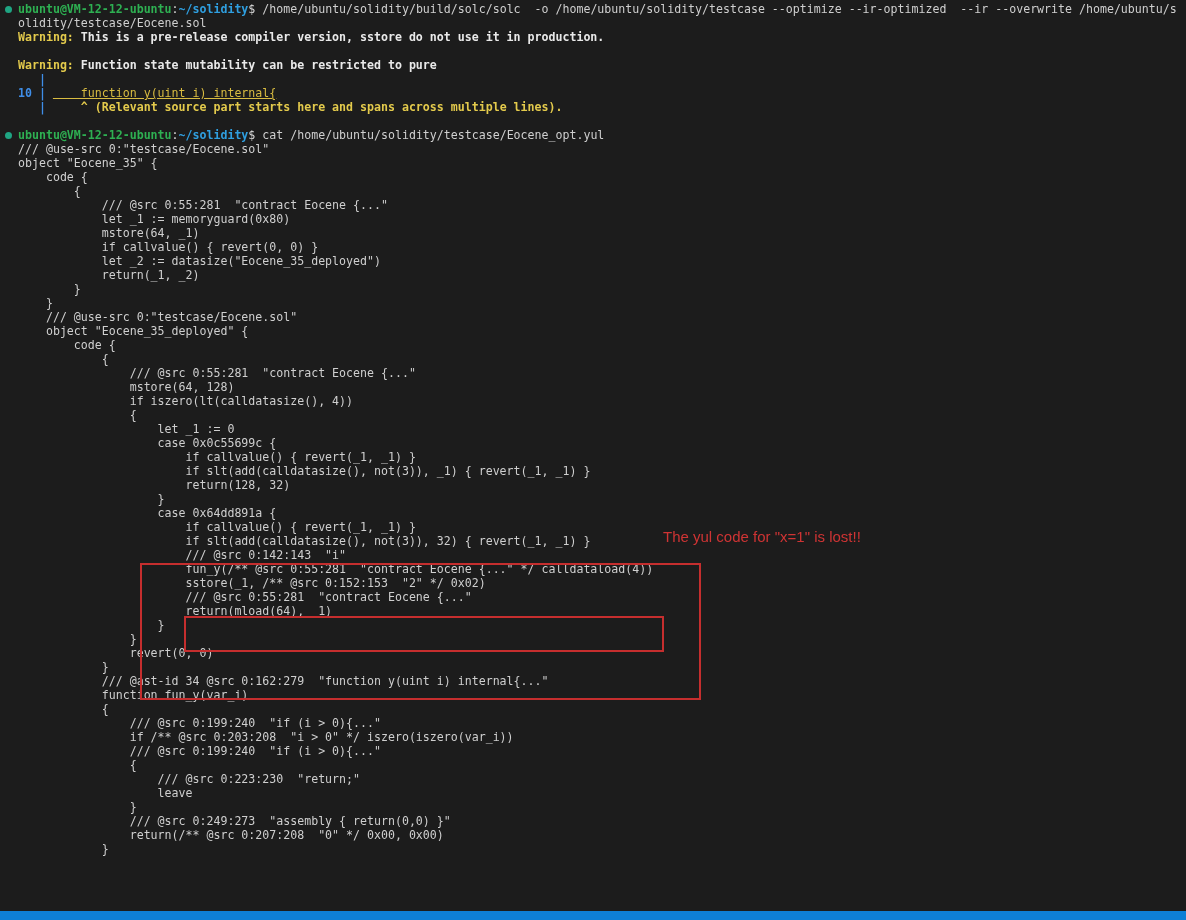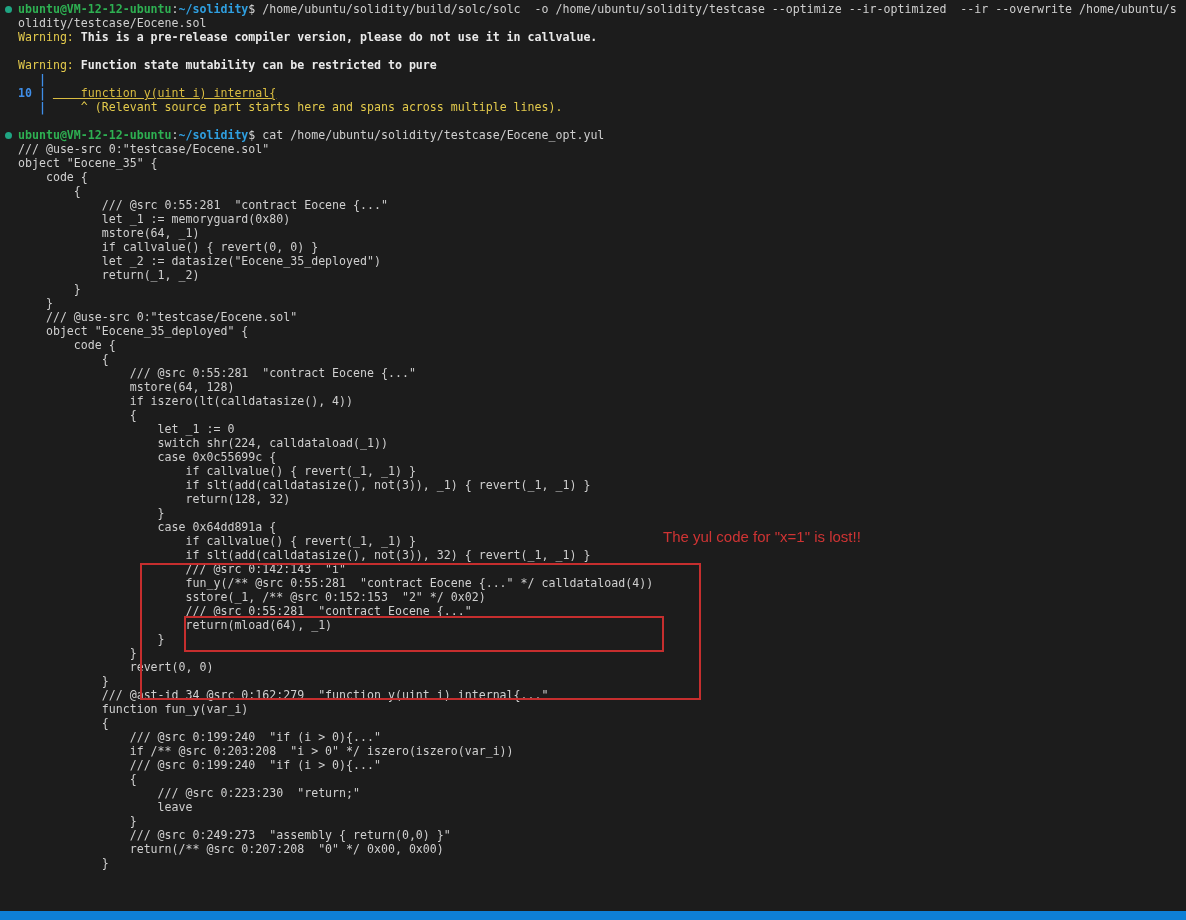--- a/index.html
+++ b/index.html
@@ -28,21 +28,21 @@
     width:7px;height:7px;border-radius:50%;
     background:#1fa583;
     display:inline-block;
   }
   .g{color:#cfcfcf;}
   .w{color:#d8d8d8;}
   .user{color:#2eb052;font-weight:bold;}
   .path{color:#2f9fe0;font-weight:bold;}
   .blue{color:#3f8ee8;font-weight:bold;}
   .y{color:#d9bc41;text-decoration:underline;}
-  .by{color:#e3ca4c;font-weight:normal;}
+  .by{color:#e3ca4c;font-weight:bold;}
   .bw{color:#e9e9e9;font-weight:bold;}
   .redbox{
     position:absolute;
     border:2px solid #c52e2e;
     background:transparent;
     pointer-events:none;
   }
   #outer-box{left:140px;top:563px;width:557px;height:133px;}
   #inner-box{left:184px;top:616px;width:476px;height:32px;}
   #annotation{
@@ -57,21 +57,21 @@
     width:1186px;height:9px;
     background:#0e7fd6;
   }
 </style>
 </head>
 <body>
 
 <div id="terminal">
     <div class="row"><span class="dot"></span><span class="user">ubuntu@VM-12-12-ubuntu</span><span class="w">:</span><span class="path">~/solidity</span><span class="w">$ </span><span class="g">/home/ubuntu/solidity/build/solc/solc  -o /home/ubuntu/solidity/testcase --optimize --ir-optimized  --ir --overwrite /home/ubuntu/s</span></div>
     <div class="row"><span class="g">olidity/testcase/Eocene.sol</span></div>
-    <div class="row"><span class="by">Warning:</span><span class="bw"> This is a pre-release compiler version, please do not use it in callvalue.</span></div>
+    <div class="row"><span class="by">Warning:</span><span class="bw"> This is a pre-release compiler version, sstore do not use it in production.</span></div>
     <div class="row"></div>
     <div class="row"><span class="by">Warning:</span><span class="bw"> Function state mutability can be restricted to pure</span></div>
     <div class="row"><span class="blue">   |</span></div>
     <div class="row"><span class="blue">10 | </span><span class="y">    function y(uint i) internal{</span></div>
     <div class="row"><span class="blue">   | </span><span class="by">    ^ (Relevant source part starts here and spans across multiple lines).</span></div>
     <div class="row"></div>
     <div class="row"><span class="dot"></span><span class="user">ubuntu@VM-12-12-ubuntu</span><span class="w">:</span><span class="path">~/solidity</span><span class="w">$ </span><span class="g">cat /home/ubuntu/solidity/testcase/Eocene_opt.yul</span></div>
     <div class="row"><span class="g">/// @use-src 0:"testcase/Eocene.sol"</span></div>
     <div class="row"><span class="g">object "Eocene_35" {</span></div>
     <div class="row"><span class="g">    code {</span></div>
@@ -86,21 +86,20 @@
     <div class="row"><span class="g">    }</span></div>
     <div class="row"><span class="g">    /// @use-src 0:"testcase/Eocene.sol"</span></div>
     <div class="row"><span class="g">    object "Eocene_35_deployed" {</span></div>
     <div class="row"><span class="g">        code {</span></div>
     <div class="row"><span class="g">            {</span></div>
     <div class="row"><span class="g">                /// @src 0:55:281  "contract Eocene {..."</span></div>
     <div class="row"><span class="g">                mstore(64, 128)</span></div>
     <div class="row"><span class="g">                if iszero(lt(calldatasize(), 4))</span></div>
     <div class="row"><span class="g">                {</span></div>
     <div class="row"><span class="g">                    let _1 := 0</span></div>
-    <div class="row"><span class="g">                    switch shr(224, calldataload(_1))</span></div>
     <div class="row"><span class="g">                    case 0x0c55699c {</span></div>
     <div class="row"><span class="g">                        if callvalue() { revert(_1, _1) }</span></div>
     <div class="row"><span class="g">                        if slt(add(calldatasize(), not(3)), _1) { revert(_1, _1) }</span></div>
     <div class="row"><span class="g">                        return(128, 32)</span></div>
     <div class="row"><span class="g">                    }</span></div>
     <div class="row"><span class="g">                    case 0x64dd891a {</span></div>
     <div class="row"><span class="g">                        if callvalue() { revert(_1, _1) }</span></div>
     <div class="row"><span class="g">                        if slt(add(calldatasize(), not(3)), 32) { revert(_1, _1) }</span></div>
     <div class="row"><span class="g">                        /// @src 0:142:143  "i"</span></div>
     <div class="row"><span class="g">                        fun_y(/** @src 0:55:281  "contract Eocene {..." */ calldataload(4))</span></div>

